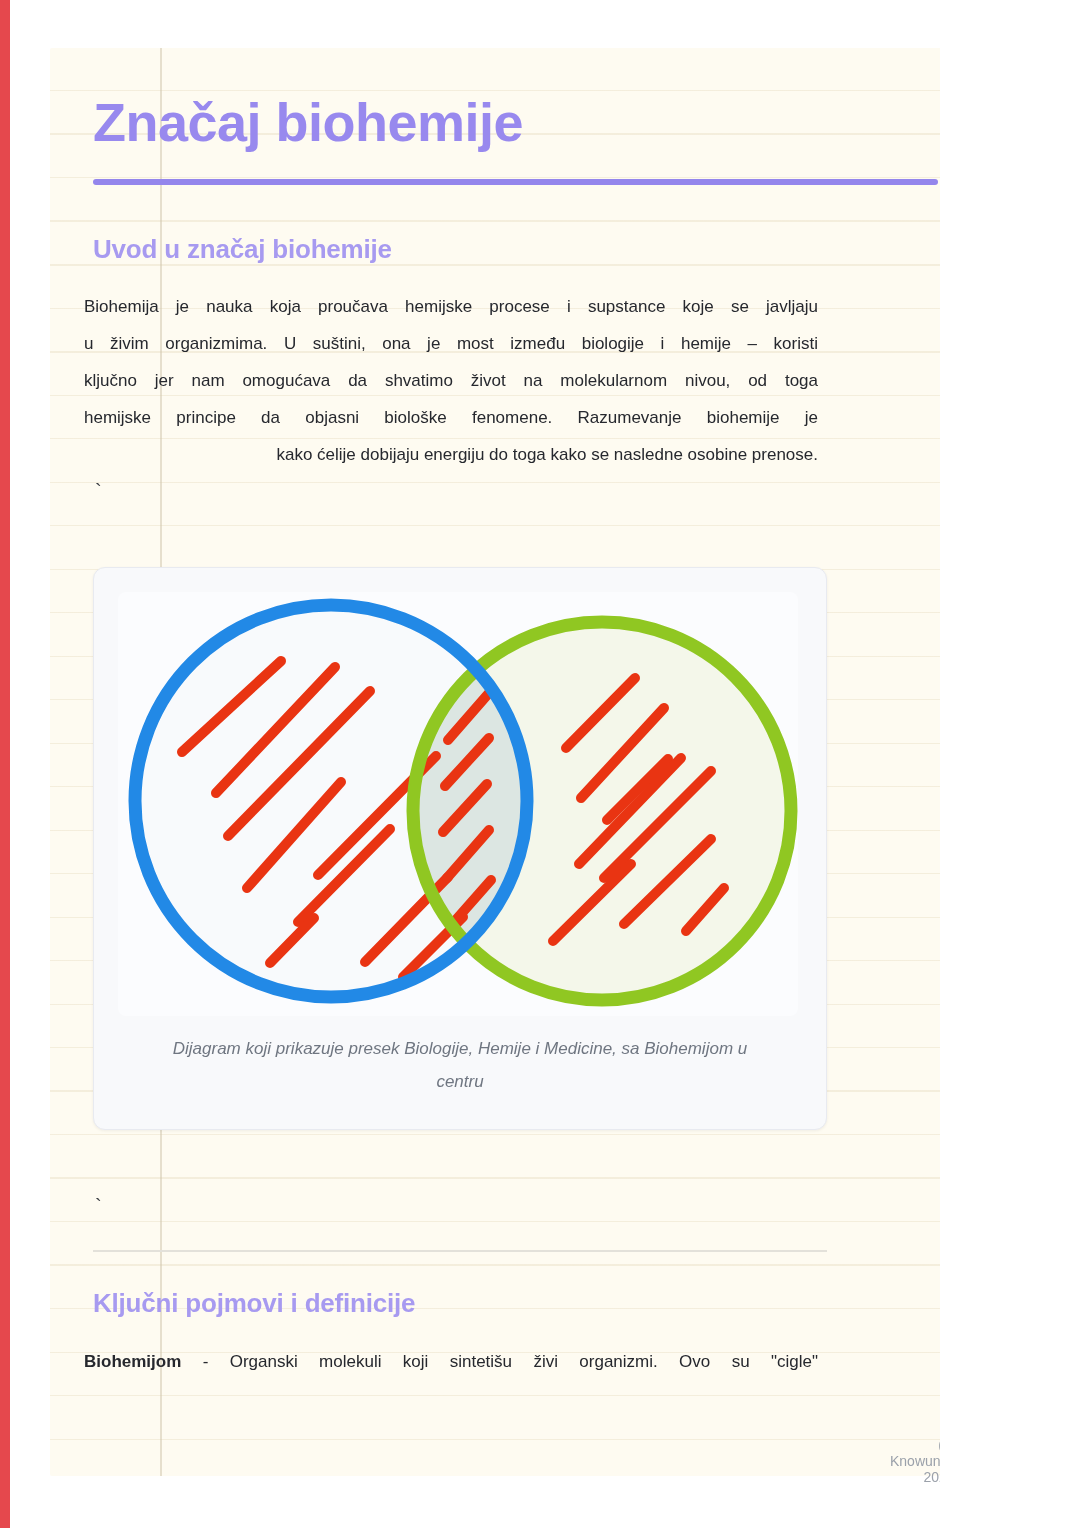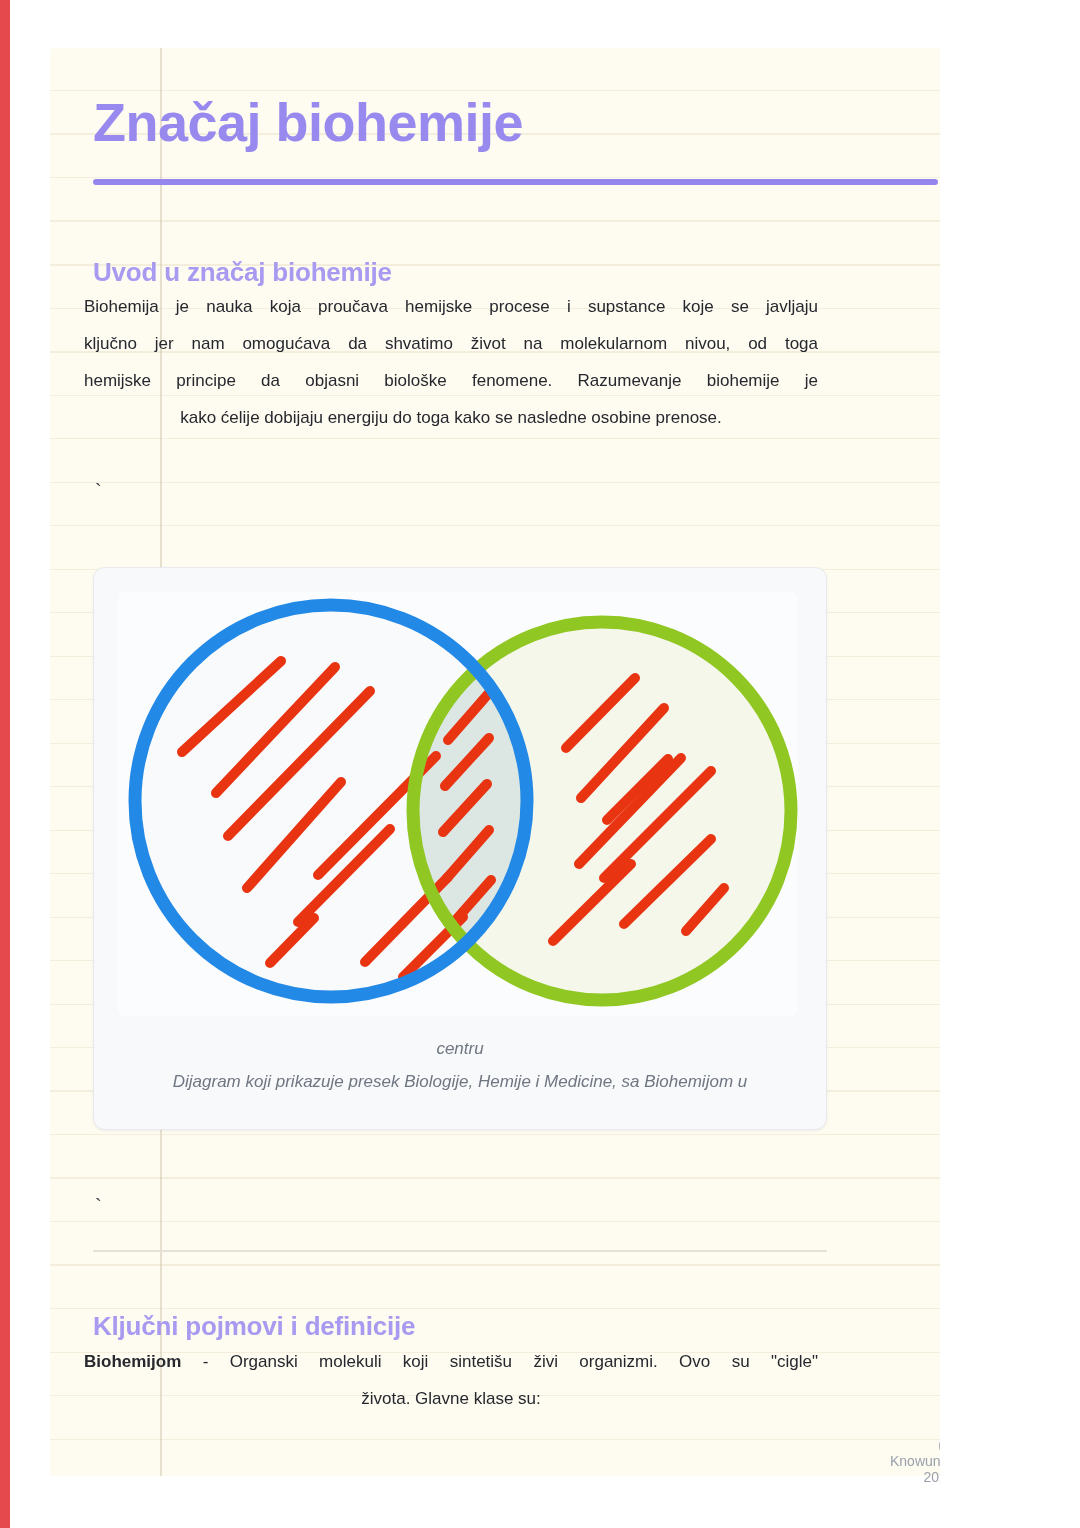--- a/index.html
+++ b/index.html
@@ -27,28 +27,28 @@
     position:absolute;left:975px;top:48px;width:105px;height:1428px;
     border-left:3px solid #D3CDEC;
     background:linear-gradient(to right,#F6F5FB 0%,#EAE8F4 12%,#EEEDF7 100%);
   }
   .h1{
     position:absolute;left:43px;top:44px;width:850px;
     font-size:54px;line-height:60px;font-weight:800;letter-spacing:-0.5px;
     color:#9889EE;
   }
   .h1-rule{position:absolute;left:43px;top:131px;width:845px;height:6px;border-radius:3px;background:#9486EC;}
-  .h2{position:absolute;left:43px;width:740px;font-size:26px;font-weight:700;letter-spacing:-0.2px;color:#A79AF0;margin-top:23px;}
+  .h2{position:absolute;left:43px;width:740px;font-size:26px;font-weight:700;letter-spacing:-0.2px;color:#A79AF0;}
   .h2a{top:186px;}
   .h2b{top:1240px;}
   .para{position:absolute;left:34px;width:734px;color:#26282E;font-size:17px;}
   .p1{top:240px;}
   .p2{top:1295px;}
   .jline{height:37px;line-height:37px;text-align:justify;text-align-last:justify;overflow:hidden;}
-  .lline{height:37px;line-height:37px;text-align:center;}
+  .lline{height:37px;line-height:37px;text-align:right;}
   .tick{position:absolute;left:45px;font-size:20px;color:#3a3d42;}
   .tick1{top:432px;}
   .tick2{top:1147px;}
   .divider{position:absolute;left:43px;top:1202px;width:734px;height:1.5px;background:#E3E1DA;}
   
   .card{
     position:absolute;left:43px;top:519px;width:734px;height:563px;
     background:#F8F9FB;border:1px solid #E8EAF0;border-radius:12px;
     box-shadow:0 1px 3px rgba(16,24,40,0.06);box-sizing:border-box;
   }
@@ -71,20 +71,21 @@
 
   <div class="sheet">
 
     <div class="h1">Značaj biohemije</div>
     <div class="h1-rule"></div>
 
     <div class="h2 h2a">Uvod u značaj biohemije</div>
 
     <div class="para p1">
       <div class="jline">Biohemija je nauka koja proučava hemijske procese i supstance koje se javljaju</div>
+      <div class="jline">u živim organizmima. U suštini, ona je most između biologije i hemije – koristi</div>
       <div class="jline">ključno jer nam omogućava da shvatimo život na molekularnom nivou, od toga</div>
       <div class="jline">hemijske principe da objasni biološke fenomene. Razumevanje biohemije je</div>
       <div class="lline">kako ćelije dobijaju energiju do toga kako se nasledne osobine prenose.</div>
     </div>
 
     <div class="tick tick1">`</div>
 
     <div class="card">
       <div class="img-area">
         <svg id="venn-svg" width="680" height="424" viewBox="0 0 680 424">
@@ -111,34 +112,33 @@
             <line x1="461" y1="272" x2="563" y2="166" stroke="#E93412" stroke-width="10" stroke-linecap="round"></line>
             <line x1="486" y1="286" x2="593" y2="179" stroke="#E93412" stroke-width="10" stroke-linecap="round"></line>
             <line x1="435" y1="349" x2="513" y2="272" stroke="#E93412" stroke-width="10" stroke-linecap="round"></line>
             <line x1="506" y1="332" x2="593" y2="247" stroke="#E93412" stroke-width="10" stroke-linecap="round"></line>
             <line x1="568" y1="339" x2="606" y2="296" stroke="#E93412" stroke-width="10" stroke-linecap="round"></line>
             <circle cx="484" cy="219" r="189" fill="none" stroke="#90C722" stroke-width="13"></circle>
             <circle cx="213" cy="209" r="196" fill="none" stroke="#2289E6" stroke-width="13"></circle>
           </svg>
       </div>
       <div class="caption">
+        <div>Dijagram koji prikazuje presek Biologije, Hemije i Medicine, sa Biohemijom u</div>
         <div>centru</div>
-        <div>Dijagram koji prikazuje presek Biologije, Hemije i Medicine, sa Biohemijom u</div>
       </div>
     </div>
 
     <div class="tick tick2">`</div>
 
     <div class="divider"></div>
 
     <div class="h2 h2b">Ključni pojmovi i definicije</div>
 
     <div class="para p2">
       <div class="jline"><b>Biohemijom</b><span> - Organski molekuli koji sintetišu živi organizmi. Ovo su "cigle"</span></div>
-      <div class="lline">života. Glavne klase su:</div>
     </div>
 
   </div>
 
   <div class="side-panel"></div>
 
   <div class="watermark">(c) Knowunity 2025</div>
 
 </div>
 

